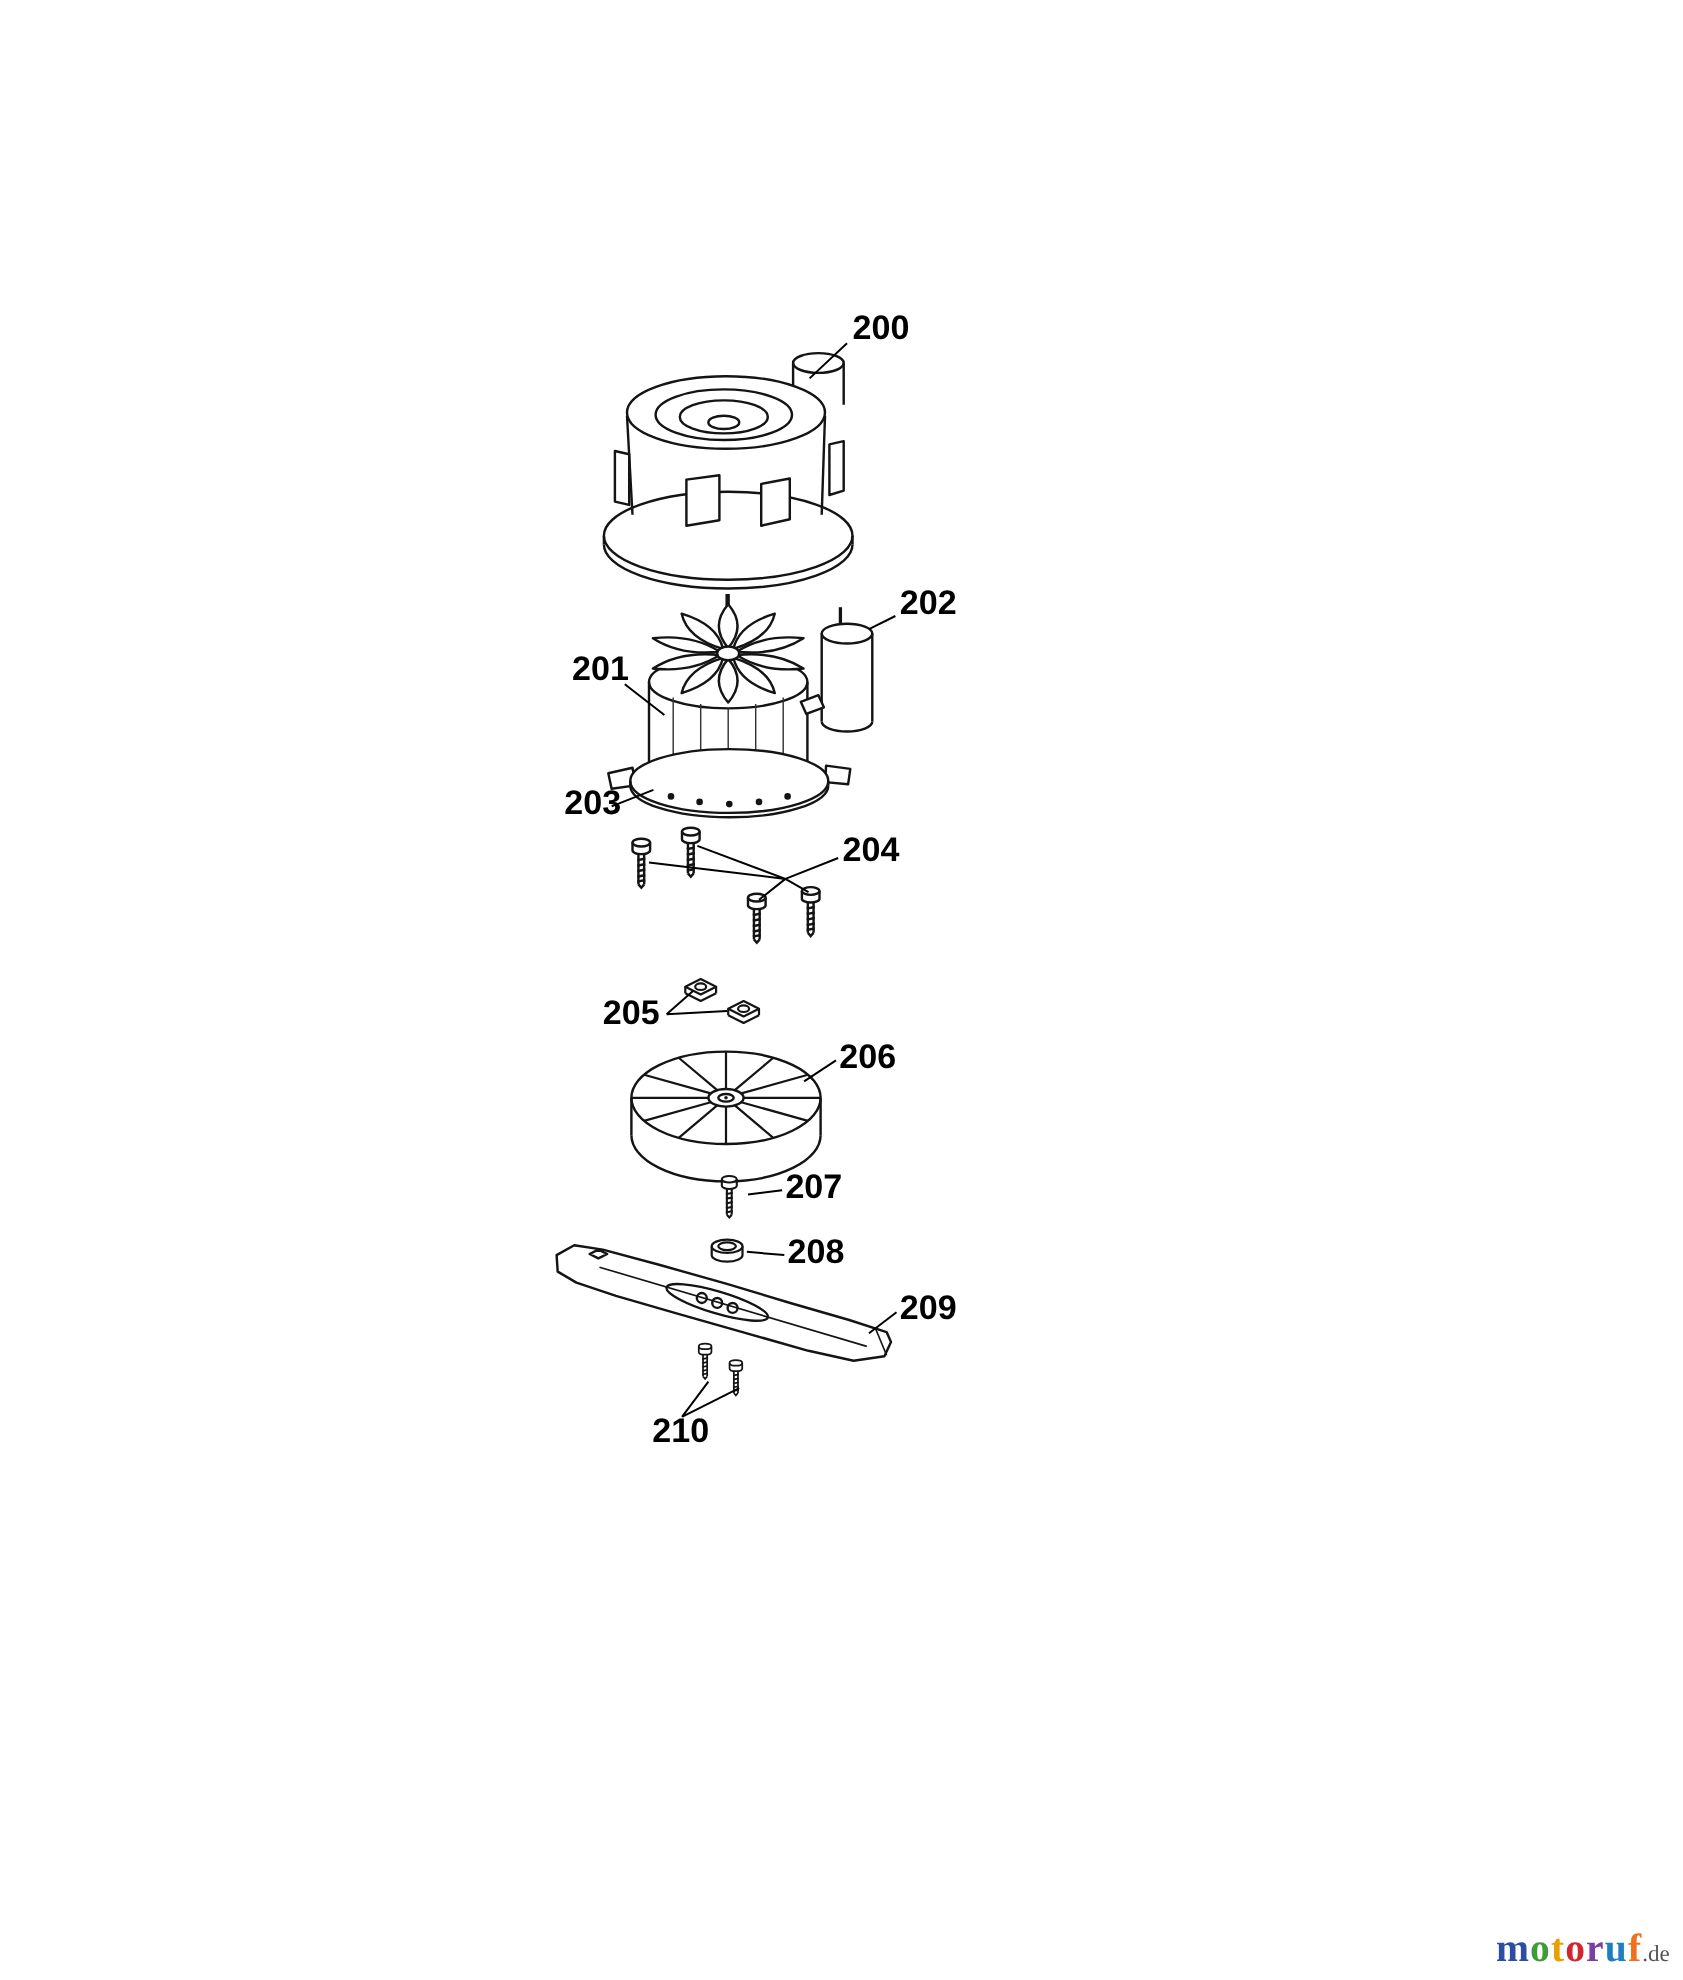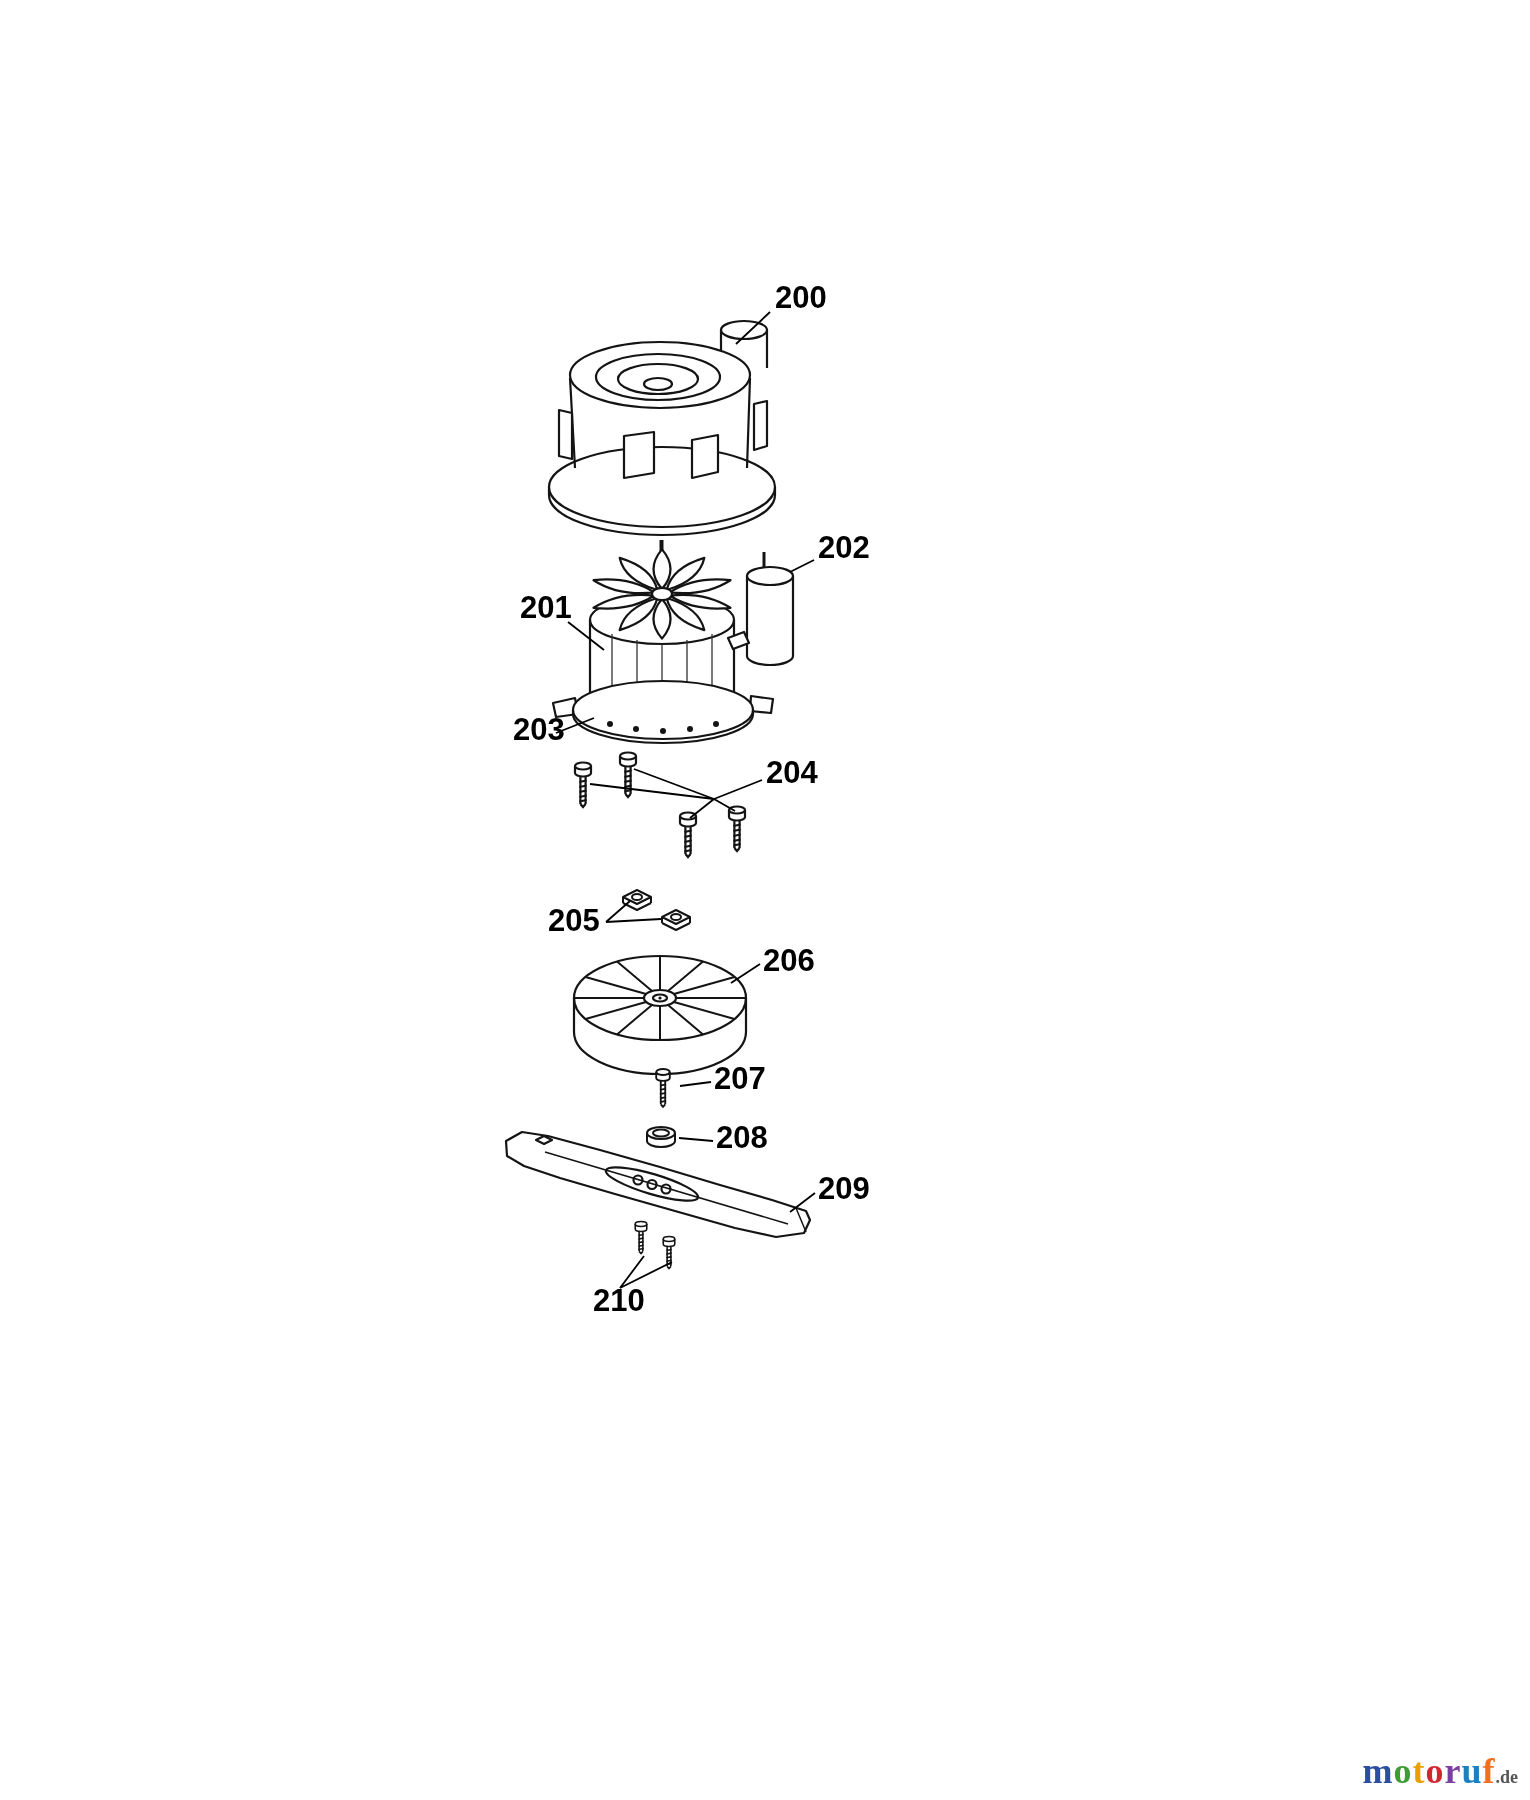--- a/index.html
+++ b/index.html
@@ -10,21 +10,21 @@
   #diagram{position:absolute;left:0;top:0;}
   .part-label{
     font-family:"Liberation Sans",sans-serif;
     font-size:31px;font-weight:bold;fill:#000;
   }
   #watermark{
     position:absolute;right:12px;bottom:8px;
     font-family:"Liberation Serif",serif;font-weight:bold;
     font-size:36px;letter-spacing:1px;white-space:nowrap;
   }
-  #watermark .wm-suffix{font-size:18px;font-weight:bold;letter-spacing:0;}
+  #watermark .wm-suffix{font-size:21px;font-weight:normal;letter-spacing:0;}
 </style>
 </head>
 <body>
 
 <svg id="diagram" width="1530" height="1800" viewBox="0 0 1530 1800" xmlns="http://www.w3.org/2000/svg">
 
   <defs>
     <g id="screw" stroke="#141414" stroke-width="2.2" fill="none">
       <ellipse cx="0" cy="0" rx="8" ry="3.5" fill="#ffffff"></ellipse>
       <path d="M -8,0 L -8,7 A 8 3.5 0 0 0 8,7 L 8,0"></path>

